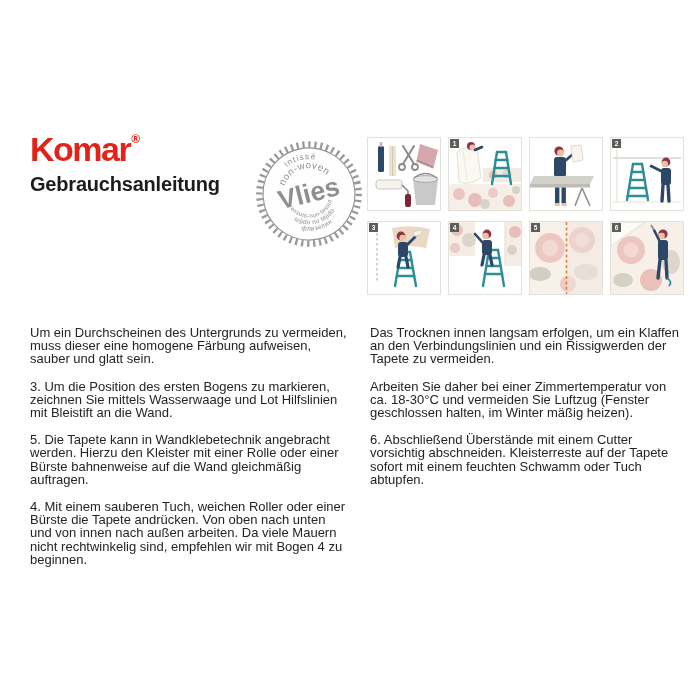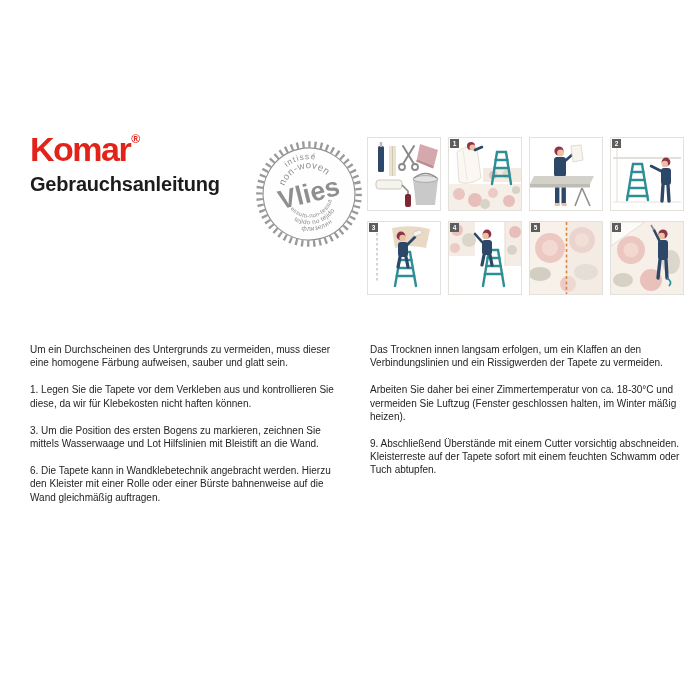--- a/index.html
+++ b/index.html
@@ -33,21 +33,21 @@
     position:relative;margin:0;background:#ffffff;border:1px solid #e3e1dc;
     box-sizing:border-box;overflow:hidden;
   }
   .tile svg{width:100%;height:100%;display:block;}
   .badge{
     position:absolute;top:1px;left:1px;width:9px;height:9px;
     background:#5d5d5d;color:#ffffff;font-size:6.5px;line-height:9px;
     text-align:center;font-weight:bold;z-index:2;
   }
   
-  .col{position:absolute;top:343px;width:319px;font-size:10px;line-height:13.2px;color:#242424;}
+  .col{position:absolute;top:326px;width:319px;font-size:13px;line-height:13.2px;color:#242424;}
   .col-left{left:30px;}
   .col-right{left:370px;width:317px;}
   .col p{margin:0 0 14px 0;}
 </style>
 </head>
 <body>
 
 <div class="page">
 
   <div class="logo"><span>Komar</span><sup>®</sup></div>
@@ -267,24 +267,24 @@
         <line x1="43" y1="8" x2="40" y2="3" stroke="#8f8f8f" stroke-width="1.8"></line>
         <path d="M 49,38 L 47,56 M 55,38 L 56,56" stroke="#2c4767" stroke-width="3.4" stroke-linecap="round"></path>
         <path d="M 56,56 Q 62,60 58,64" stroke="#2e8e96" stroke-width="1.8" fill="none"></path>
       </svg>
     </figure>
 
   </div>
 
   <div class="col col-left">
     <p>Um ein Durchscheinen des Untergrunds zu vermeiden, muss dieser eine homogene Färbung aufweisen, sauber und glatt sein.</p>
-    <p>1. Legen Sie die Tapete vor dem Verkleben aus und kontrollieren Sie diese, da wir für Klebekosten nicht haften können.</p>
     <p>3. Um die Position des ersten Bogens zu markieren, zeichnen Sie mittels Wasserwaage und Lot Hilfslinien mit Bleistift an die Wand.</p>
-    <p>6. Die Tapete kann in Wandklebetechnik angebracht werden. Hierzu den Kleister mit einer Rolle oder einer Bürste bahnenweise auf die Wand gleichmäßig auftragen.</p>
+    <p>5. Die Tapete kann in Wandklebetechnik angebracht werden. Hierzu den Kleister mit einer Rolle oder einer Bürste bahnenweise auf die Wand gleichmäßig auftragen.</p>
+    <p>4. Mit einem sauberen Tuch, weichen Roller oder einer Bürste die Tapete andrücken. Von oben nach unten und von innen nach außen arbeiten. Da viele Mauern nicht rechtwinkelig sind, empfehlen wir mit Bogen 4 zu beginnen.</p>
   </div>
 
   <div class="col col-right">
     <p>Das Trocknen innen langsam erfolgen, um ein Klaffen an den Verbindungslinien und ein Rissigwerden der Tapete zu vermeiden.</p>
     <p>Arbeiten Sie daher bei einer Zimmertemperatur von ca. 18-30°C und vermeiden Sie Luftzug (Fenster geschlossen halten, im Winter mäßig heizen).</p>
-    <p>9. Abschließend Überstände mit einem Cutter vorsichtig abschneiden. Kleisterreste auf der Tapete sofort mit einem feuchten Schwamm oder Tuch abtupfen.</p>
+    <p>6. Abschließend Überstände mit einem Cutter vorsichtig abschneiden. Kleisterreste auf der Tapete sofort mit einem feuchten Schwamm oder Tuch abtupfen.</p>
   </div>
 
 </div>
 
 </body></html>

